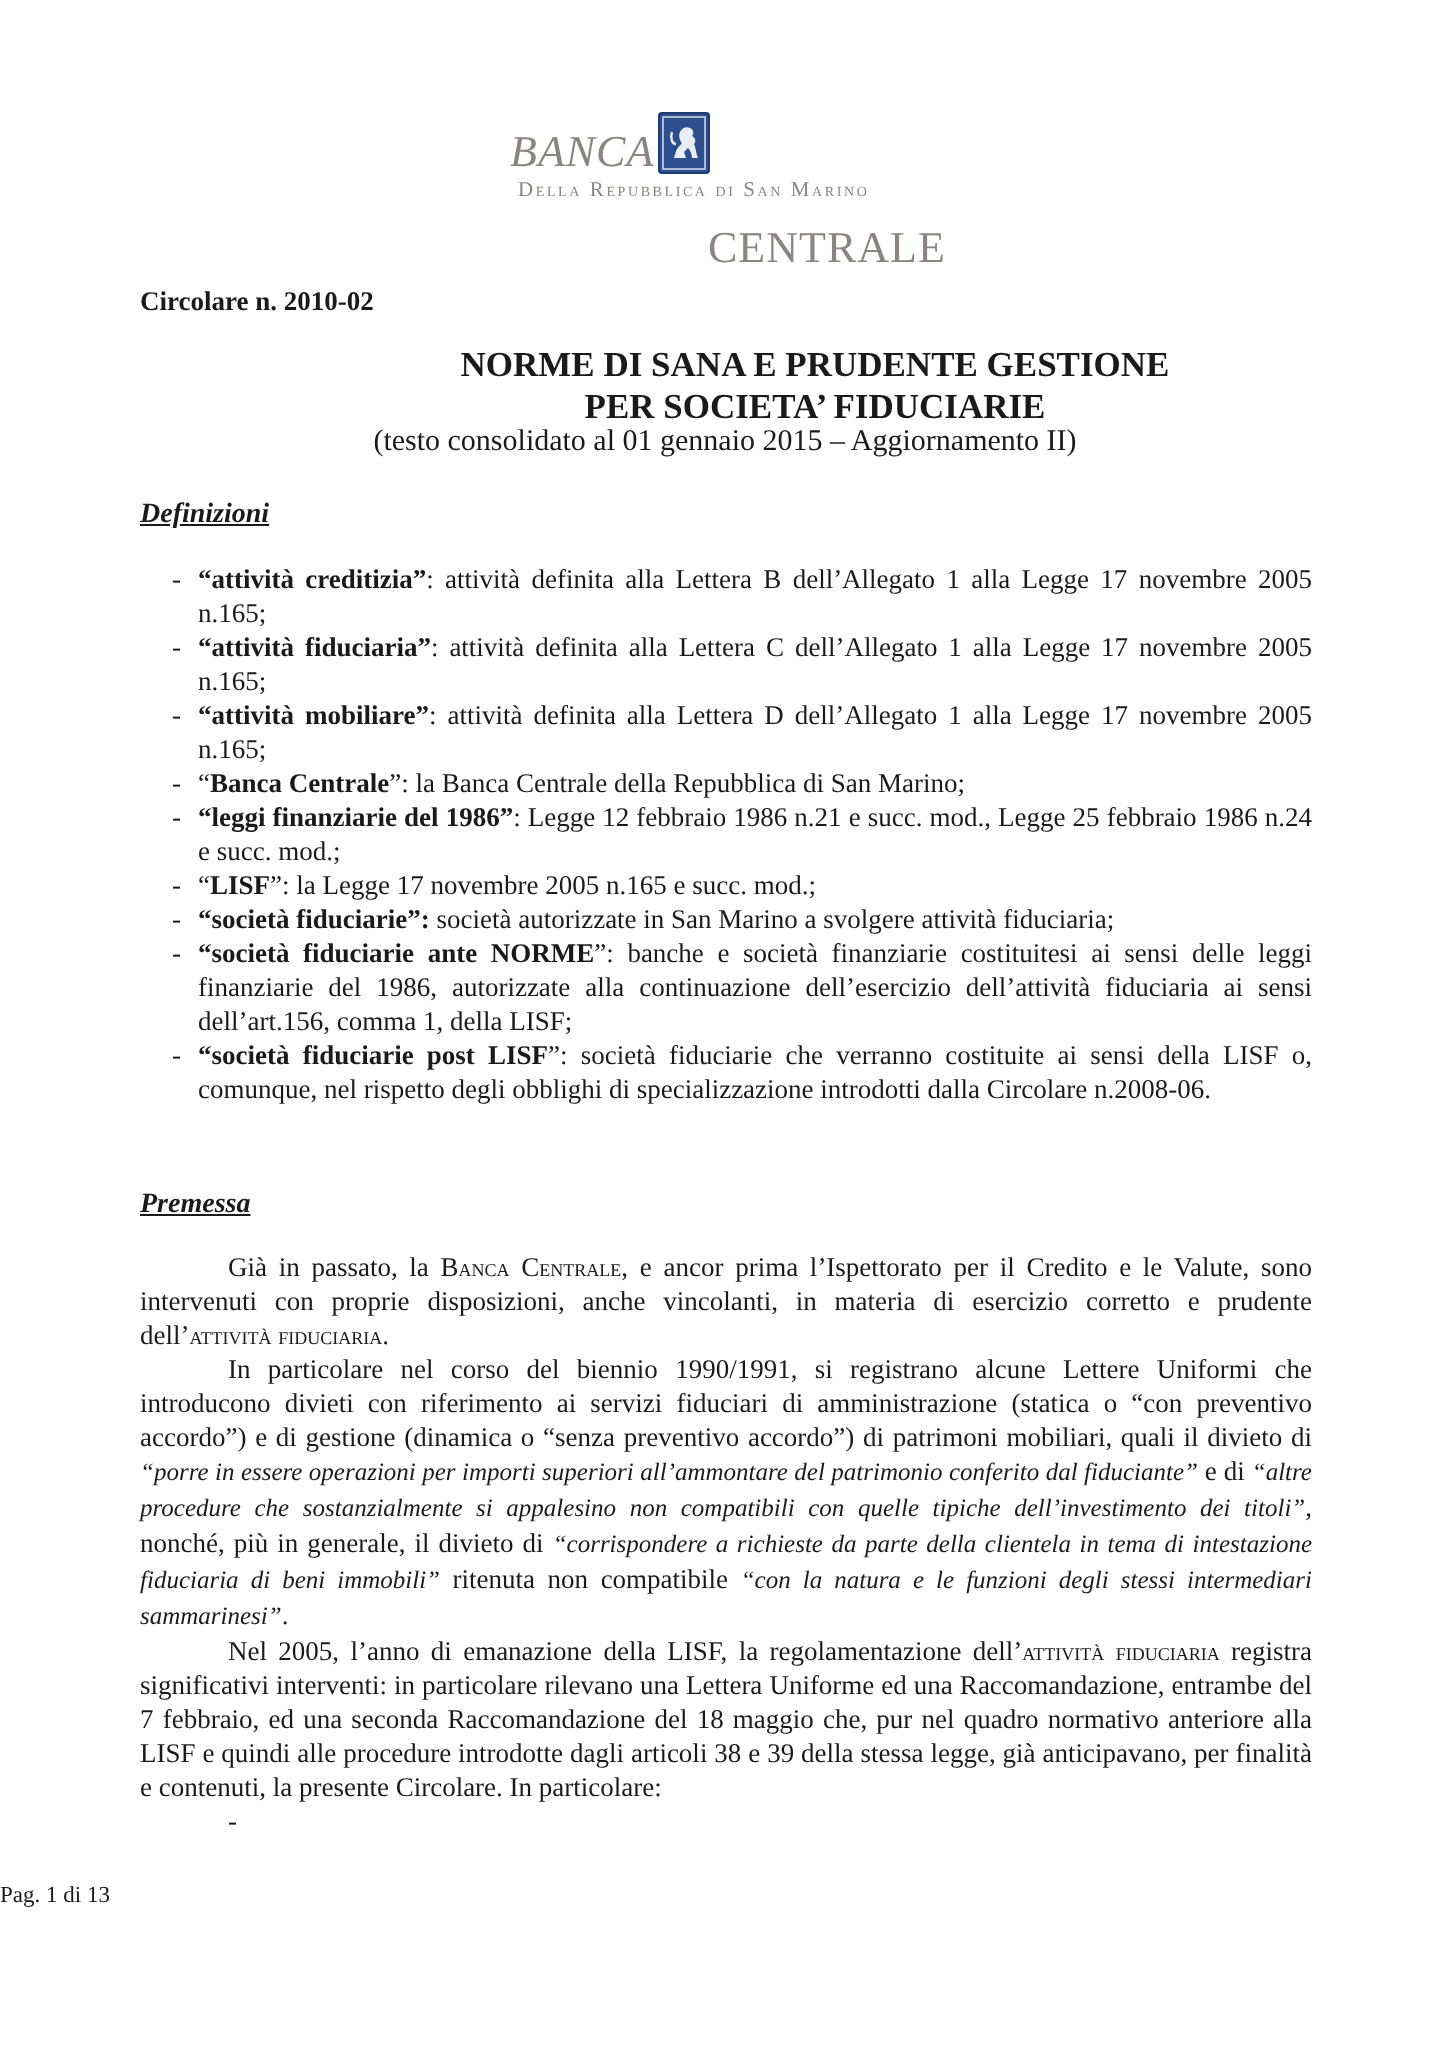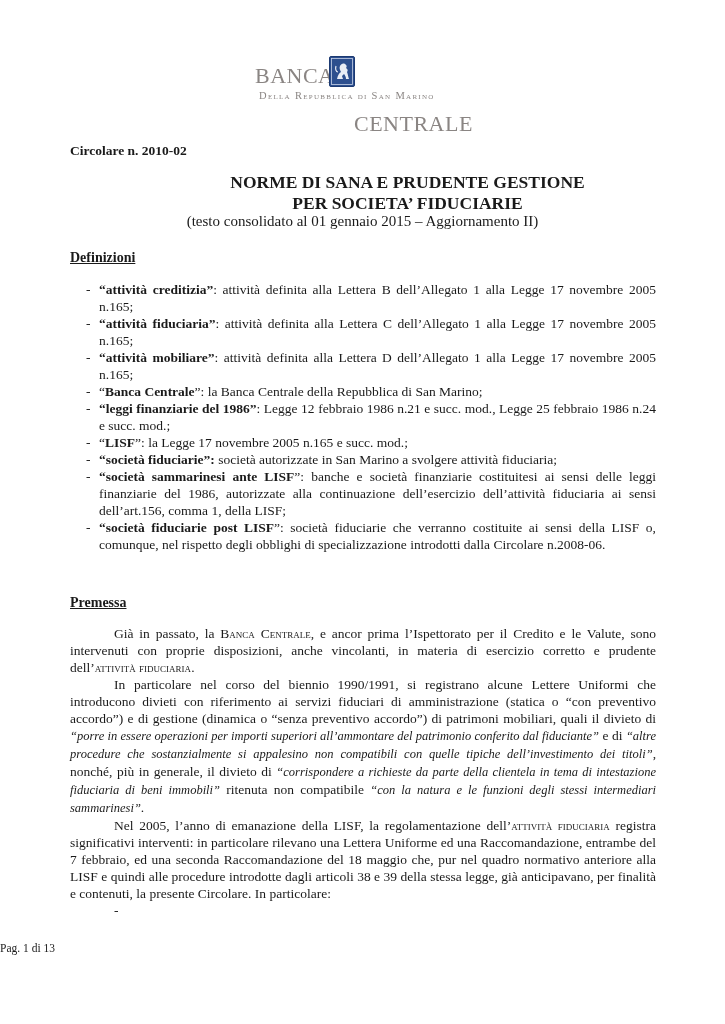--- a/index.html
+++ b/index.html
@@ -1,33 +1,33 @@
 <!DOCTYPE html>
 <html><head>
 <meta charset="utf-8">
 <style>
   html, body { margin: 0; padding: 0; background: #ffffff; }
   body { width: 725px; height: 1024px; position: relative; overflow: hidden;
          font-family: "Liberation Serif", "DejaVu Serif", serif; color: #1a1a1a; }
   .logo { position: absolute; left: 253px; top: 48px; width: 222px; height: 56px; }
   .logo-row { position: absolute; top: 15px; left: 0; width: 222px; height: 26px; }
   .logo-word { position: absolute; top: 0; font-size: 22px; color: #8a8583; letter-spacing: 0.5px; line-height: 26px; }
-  .logo-word.left { left: 2px; }
+  .logo-word.left { left: 2px; font-style: italic; }
   .logo-word.right { left: 101px; margin-top: 48px; }
   .logo-badge { position: absolute; left: 76px; top: -7px; width: 24px; height: 29px;
                 background: #2d4f8e; border: 1px solid #1d3a72; border-radius: 2px; }
   .logo-badge svg { width: 24px; height: 29px; display: block; }
   .logo-sub { position: absolute; top: 42px; left: 6px; width: 214px; font-size: 10.5px;
               color: #8a8583; letter-spacing: 1.3px; font-variant: small-caps; white-space: nowrap; }
 
   .circ { position: absolute; left: 70px; top: 143px; font-size: 13.5px; font-weight: bold; }
   .title { position: absolute; left: 0; width: 725px; text-align: center; font-weight: bold; font-size: 17.5px; margin-left: 45px; }
   .t1 { top: 172px; } .t2 { top: 193px; }
   .subtitle { position: absolute; left: 0; width: 725px; text-align: center; top: 213px; font-size: 15px; }
-  .heading { position: absolute; left: 70px; font-size: 14px; font-weight: bold; text-decoration: underline; }
+  .heading { position: absolute; left: 70px; font-size: 14px; font-weight: bold; text-decoration: underline; font-style: italic; }
   .h-def { top: 250px; }
   .h-pre { top: 595px; }
 
   .deflist { position: absolute; left: 86px; top: 281px; width: 570px; font-size: 13.5px; line-height: 17px; }
   .intro { padding-left: 26px; margin: 0; }
   .def { position: relative; padding-left: 13px; text-align: justify; margin: 0; }
   .def .dash { position: absolute; left: 0; top: 0; }
   .def b { font-weight: bold; }
 
   .body { position: absolute; left: 70px; top: 625px; width: 586px; font-size: 13.5px; line-height: 17px; text-align: justify; }
@@ -65,21 +65,21 @@
 <div class="heading h-def">Definizioni</div>
 
 <div class="deflist">
   <p class="def"><span class="dash">-</span> <b>“attività creditizia”</b><span>: attività definita alla Lettera B dell’Allegato 1 alla Legge 17 novembre 2005 n.165;</span></p>
   <p class="def"><span class="dash">-</span> <b>“attività fiduciaria”</b><span>: attività definita alla Lettera C dell’Allegato 1 alla Legge 17 novembre 2005 n.165;</span></p>
   <p class="def"><span class="dash">-</span> <b>“attività mobiliare”</b><span>: attività definita alla Lettera D dell’Allegato 1 alla Legge 17 novembre 2005 n.165;</span></p>
   <p class="def"><span class="dash">-</span> <span>“</span><b>Banca Centrale</b><span>”: la Banca Centrale della Repubblica di San Marino;</span></p>
   <p class="def"><span class="dash">-</span> <b>“leggi finanziarie del 1986”</b><span>:  Legge 12 febbraio 1986 n.21 e succ. mod., Legge 25 febbraio 1986 n.24 e succ. mod.;</span></p>
   <p class="def"><span class="dash">-</span> <span>“</span><b>LISF</b><span>”: la Legge 17 novembre 2005 n.165 e succ. mod.;</span></p>
   <p class="def"><span class="dash">-</span> <b>“società fiduciarie”:</b><span> società autorizzate in San Marino a svolgere attività fiduciaria;</span></p>
-  <p class="def"><span class="dash">-</span> <b>“società sammarinesi ante LISF</b><span>”: banche e società finanziarie costituitesi ai sensi delle leggi finanziarie del 1986, autorizzate alla continuazione dell’esercizio dell’attività fiduciaria ai sensi dell’art.156, comma 1, della LISF;</span></p>
+  <p class="def"><span class="dash">-</span> <b>“società fiduciarie ante NORME</b><span>”: banche e società finanziarie costituitesi ai sensi delle leggi finanziarie del 1986, autorizzate alla continuazione dell’esercizio dell’attività fiduciaria ai sensi dell’art.156, comma 1, della LISF;</span></p>
   <p class="def"><span class="dash">-</span> <b>“società fiduciarie post LISF</b><span>”: società fiduciarie che verranno costituite ai sensi della LISF o, comunque, nel rispetto degli obblighi di specializzazione introdotti dalla Circolare n.2008-06.</span></p>
 </div>
 
 <div class="heading h-pre">Premessa</div>
 
 <div class="body">
   <p class="para"><span>Già in passato, la </span><span class="sc">Banca Centrale</span><span>,  e ancor prima l’Ispettorato per il Credito e le Valute, sono intervenuti con proprie disposizioni, anche vincolanti, in materia di esercizio corretto e prudente dell’</span><span class="sc">attività fiduciaria</span><span>.</span></p>
   <p class="para"><span>In particolare nel corso del biennio 1990/1991, si registrano alcune Lettere Uniformi che introducono divieti con riferimento ai servizi fiduciari di amministrazione (statica o “con preventivo accordo”) e di gestione (dinamica o “senza preventivo accordo”) di patrimoni mobiliari, quali il divieto di </span><span class="it">“porre in essere operazioni per importi superiori all’ammontare del patrimonio conferito dal fiduciante”</span><span> e di </span><span class="it">“altre procedure che sostanzialmente si appalesino non compatibili con quelle tipiche dell’investimento dei titoli”</span><span>, nonché, più in generale, il divieto di </span><span class="it">“corrispondere a richieste da parte della clientela in tema di intestazione fiduciaria di beni immobili”</span><span> ritenuta non compatibile </span><span class="it">“con la natura e le funzioni degli stessi intermediari sammarinesi”</span><span>.</span></p>
   <p class="para"><span>Nel 2005, l’anno di emanazione della LISF, la regolamentazione dell’</span><span class="sc">attività fiduciaria</span><span> registra significativi interventi: in particolare rilevano una Lettera Uniforme ed una Raccomandazione, entrambe del 7 febbraio, ed una seconda Raccomandazione del 18 maggio che, pur nel quadro normativo anteriore alla LISF e quindi alle procedure introdotte dagli articoli 38 e 39 della stessa legge, già anticipavano, per finalità e contenuti, la presente Circolare. In particolare:</span></p>
   <p class="sublist"><span class="dash">-</span></p>

